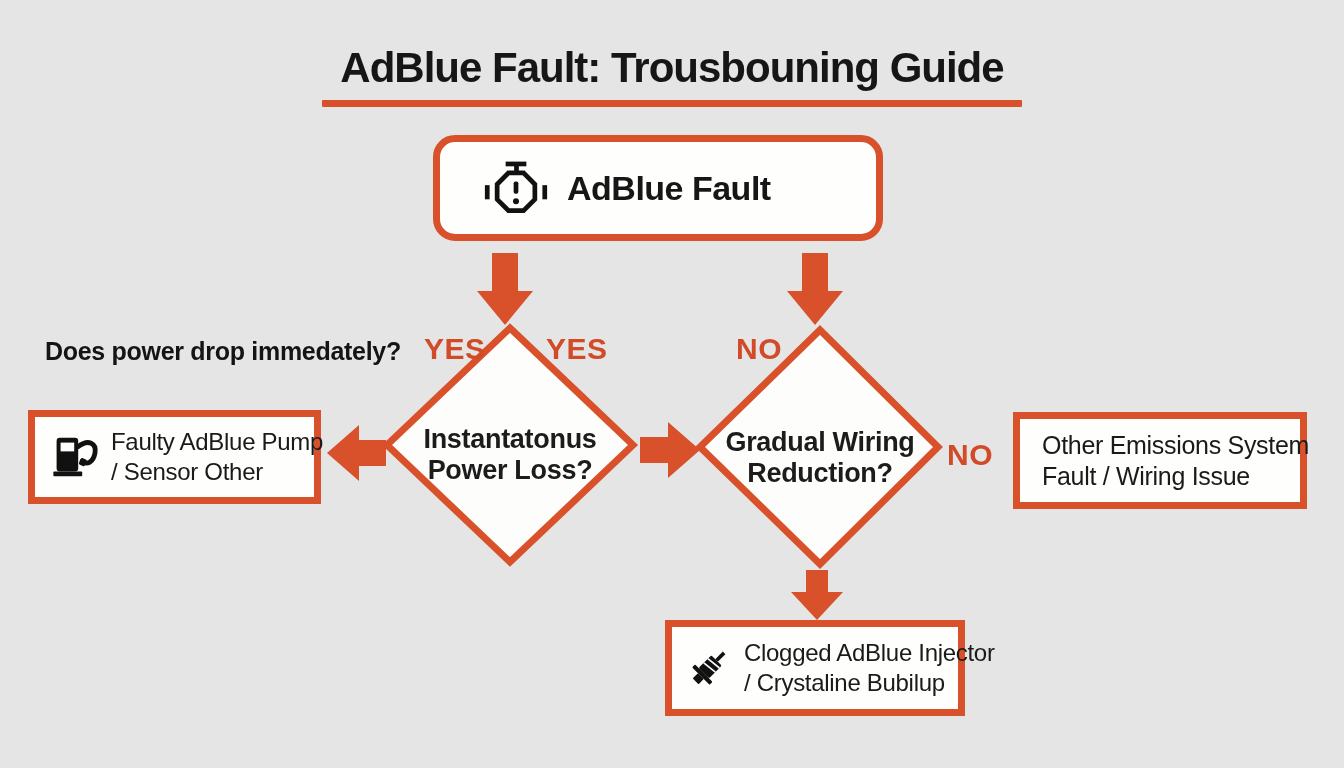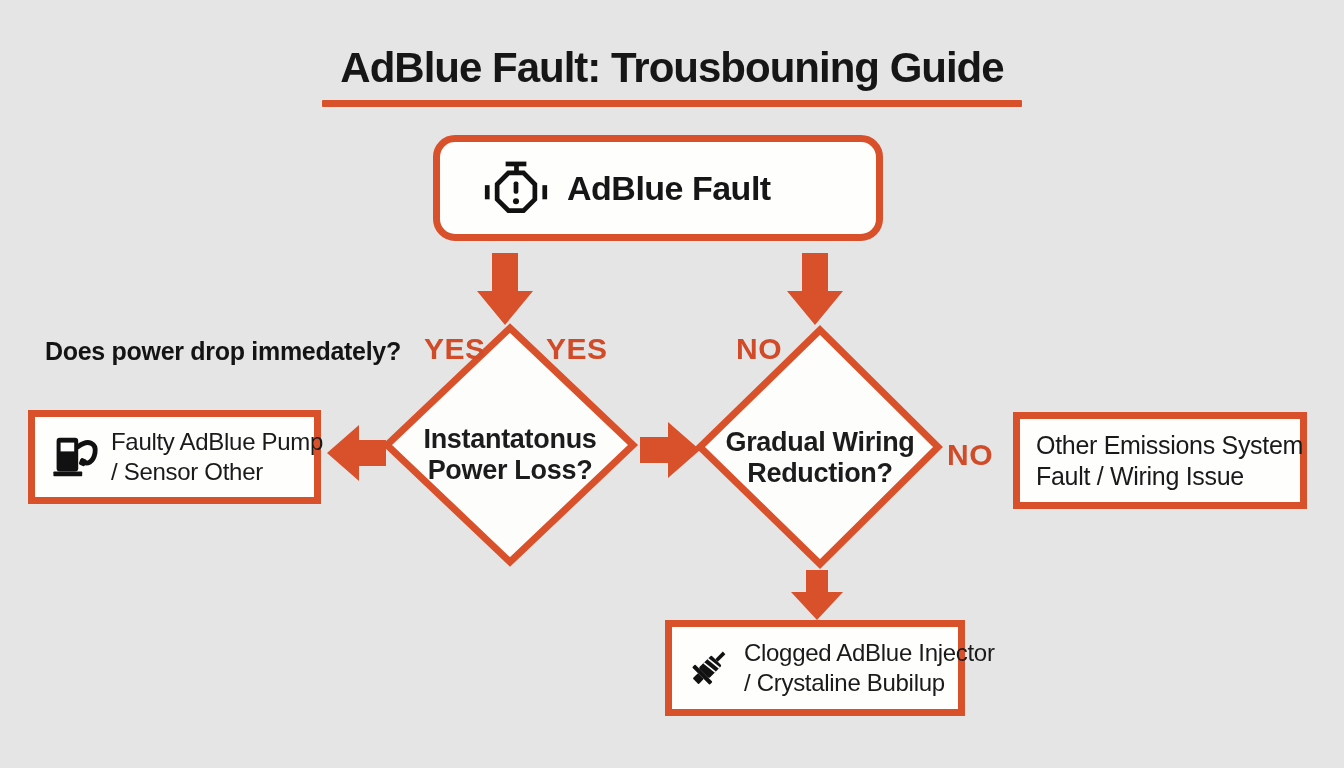--- a/index.html
+++ b/index.html
@@ -40,21 +40,21 @@
   .root-node .label {
     font-size:34px; font-weight:bold; color:#161616;
     letter-spacing:-0.5px; margin-left:18px; white-space:nowrap;
   }
   .outcome-text {
     font-size:24px; font-weight:normal; color:#1a1a1a; line-height:30px;
     letter-spacing:-0.3px; white-space:nowrap;
   }
   .outcome-text span { display:block; }
   .outcome-pump    { left:28px;  top:410px; width:293px; height:94px; padding-left:16px; }
-  .outcome-wiring  { left:1013px; top:412px; width:294px; height:97px; padding-left:16px; }
+  .outcome-wiring  { left:1013px; top:412px; width:294px; height:97px; padding-left:22px; }
   .outcome-wiring .outcome-text { font-size:25px; line-height:31px; }
   .outcome-injector{ left:665px; top:620px; width:300px; height:96px; padding-left:14px; }
   .icon-slot { flex:0 0 auto; display:flex; align-items:center; }
   .outcome-pump .outcome-text, .outcome-injector .outcome-text { margin-left:12px; }
   
   .shape-layer { position:absolute; left:0; top:0; pointer-events:none; }
   
   .dtext {
     position:absolute; text-align:center;
     font-size:27px; font-weight:bold; color:#1c1c1c;

